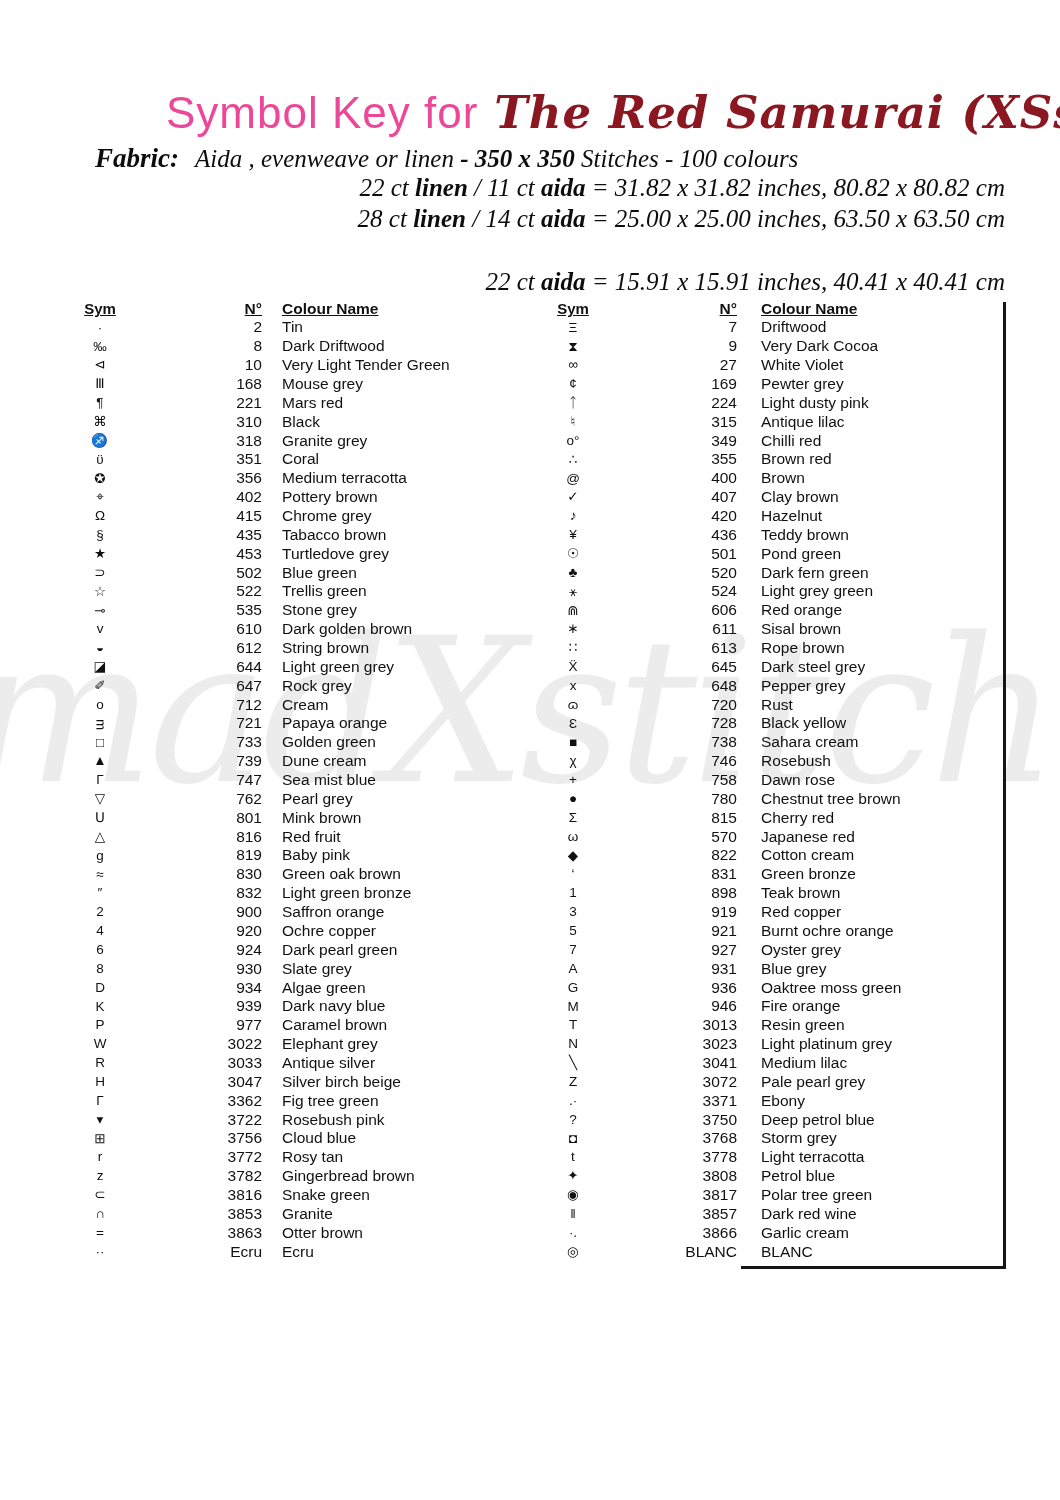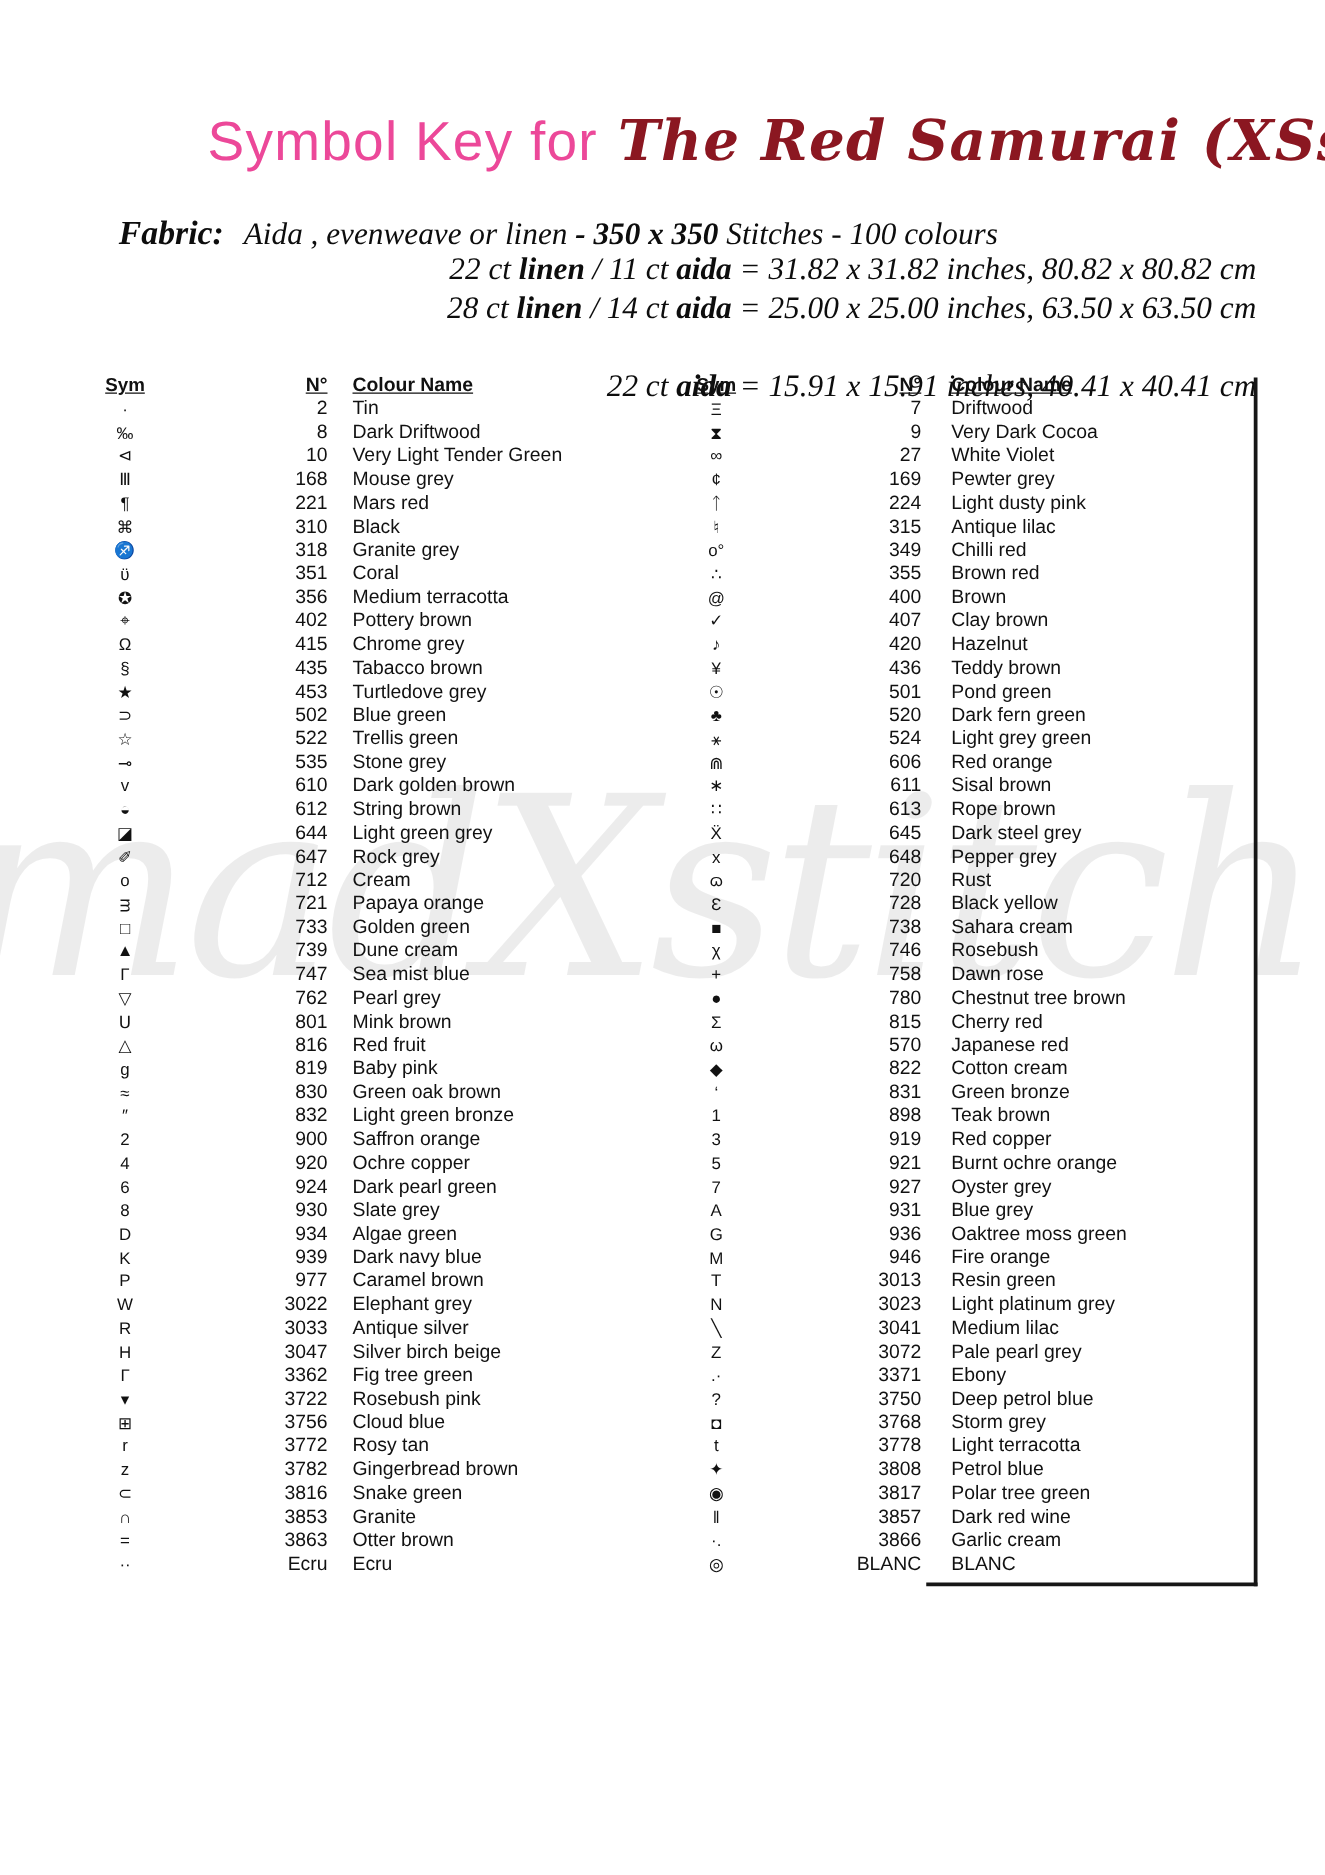--- a/index.html
+++ b/index.html
@@ -8,21 +8,21 @@
 
   
   .title{position:absolute;top:86px;left:166px;white-space:nowrap;}
   .title-prefix{font-family:"Liberation Sans",sans-serif;font-size:44px;font-weight:400;
                 color:#ec4899;letter-spacing:1px;}
   .title-name{font-family:"DejaVu Serif",serif;font-style:italic;font-weight:700;
               font-size:45px;color:#8b1721;margin-left:16px;letter-spacing:1px;}
 
   
   .fabric-line{position:absolute;font-family:"Liberation Serif",serif;font-style:italic;
-               font-size:25px;white-space:nowrap;color:#0d0d0d;margin-top:28px;}
+               font-size:25px;white-space:nowrap;color:#0d0d0d;}
   .fabric-label{font-weight:700;font-size:27px;margin-right:16px;}
   .fabric-line b{font-weight:700;}
   .fl1{left:95px;top:143px;}
   .fr{right:55px;text-align:right;}
   .fl2{top:174px;}
   .fl3{top:205px;}
   .fl4{top:237px;}
   .fl5{top:268px;}
 
   

